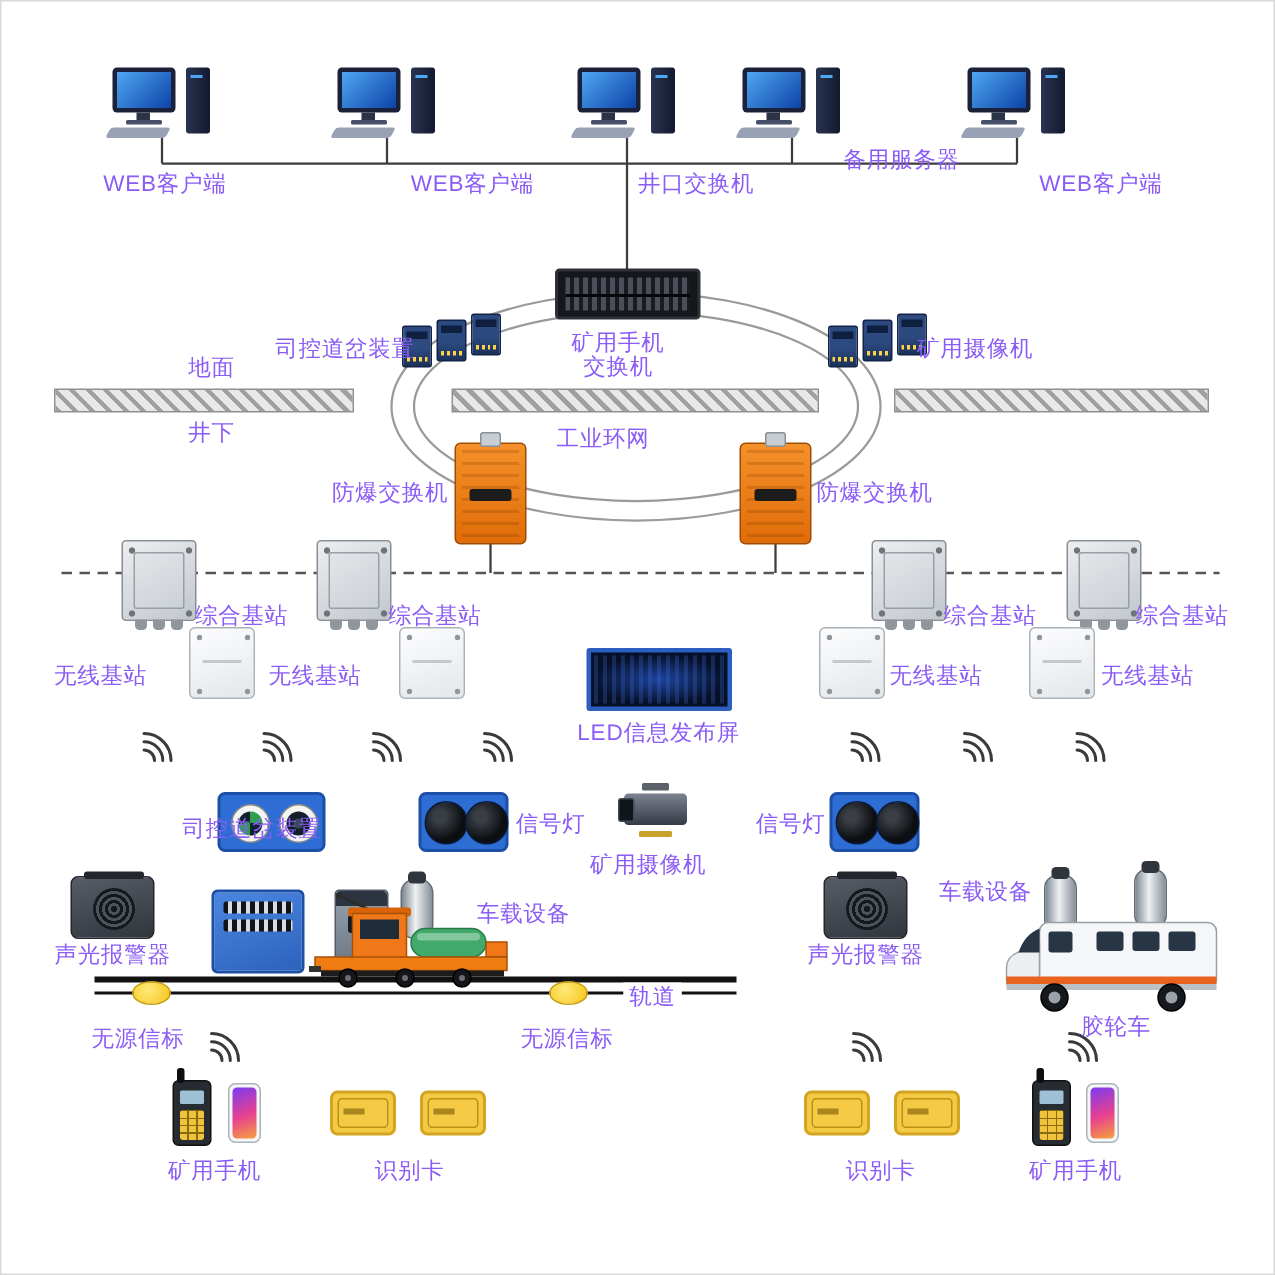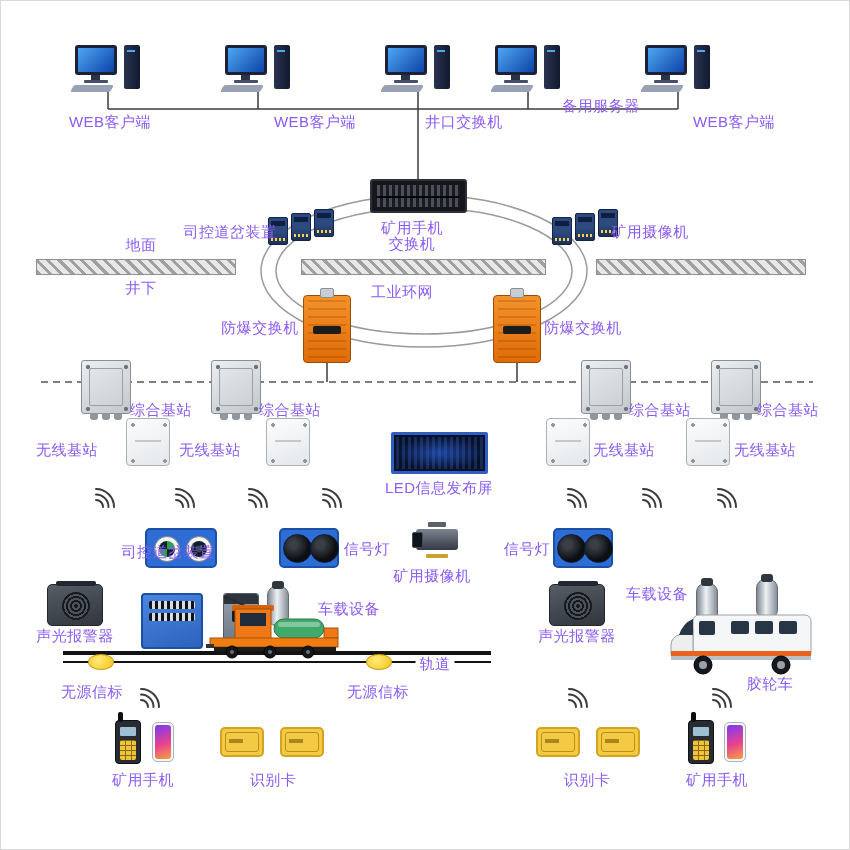--- a/index.html
+++ b/index.html
@@ -403,20 +403,20 @@
   <div class="lbl" style="left:366px;top:539px">信号灯</div>
   <div class="lbl" style="left:526px;top:539px">信号灯</div>
   <div class="lbl" style="left:431px;top:566px">矿用摄像机</div>
   <div class="lbl" style="left:74px;top:626px">声光报警器</div>
   <div class="lbl" style="left:576px;top:626px">声光报警器</div>
   <div class="lbl" style="left:348px;top:599px">车载设备</div>
   <div class="lbl" style="left:656px;top:584px">车载设备</div>
   <div class="lbl onrail" style="left:434px;top:654px">轨道</div>
   <div class="lbl" style="left:91px;top:682px">无源信标</div>
   <div class="lbl" style="left:377px;top:682px">无源信标</div>
-  <div class="lbl" style="left:769px;top:674px">胶轮车</div>
+  <div class="lbl" style="left:743px;top:674px">胶轮车</div>
 
   <div class="lbl" style="left:142px;top:770px">矿用手机</div>
   <div class="lbl" style="left:272px;top:770px">识别卡</div>
   <div class="lbl" style="left:586px;top:770px">识别卡</div>
   <div class="lbl" style="left:716px;top:770px">矿用手机</div>
 
 </div>
 
 </body></html>

